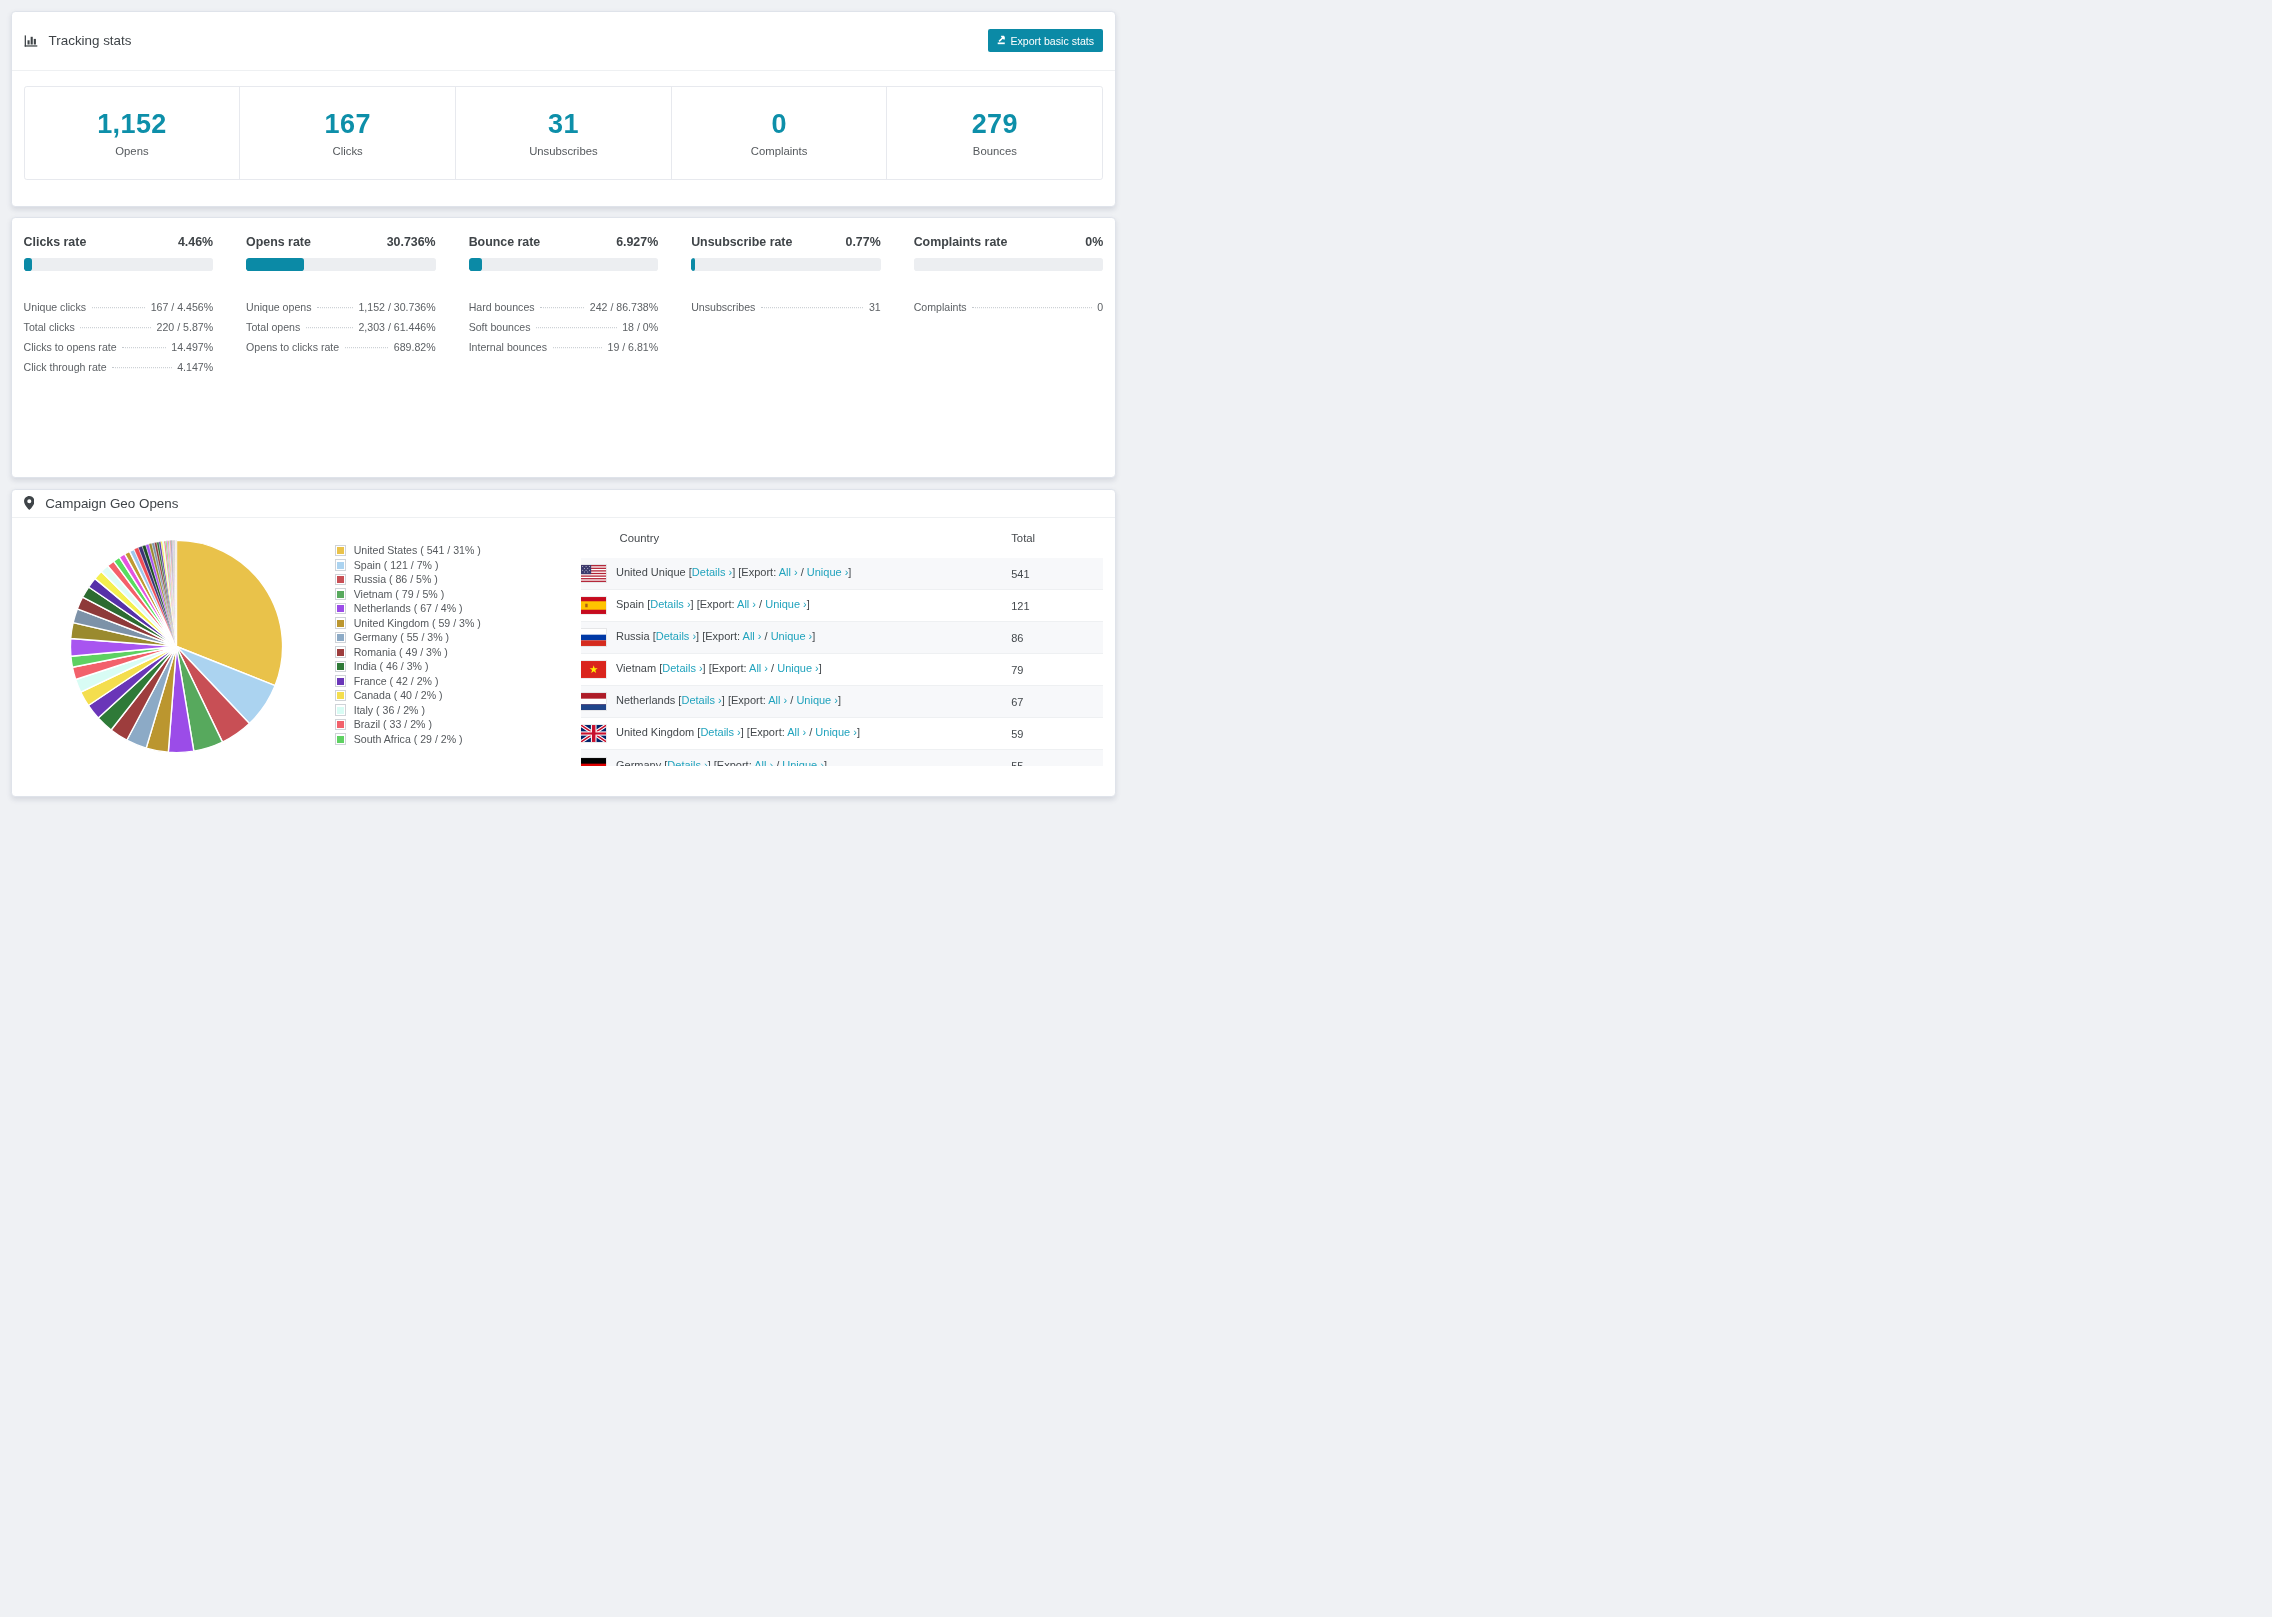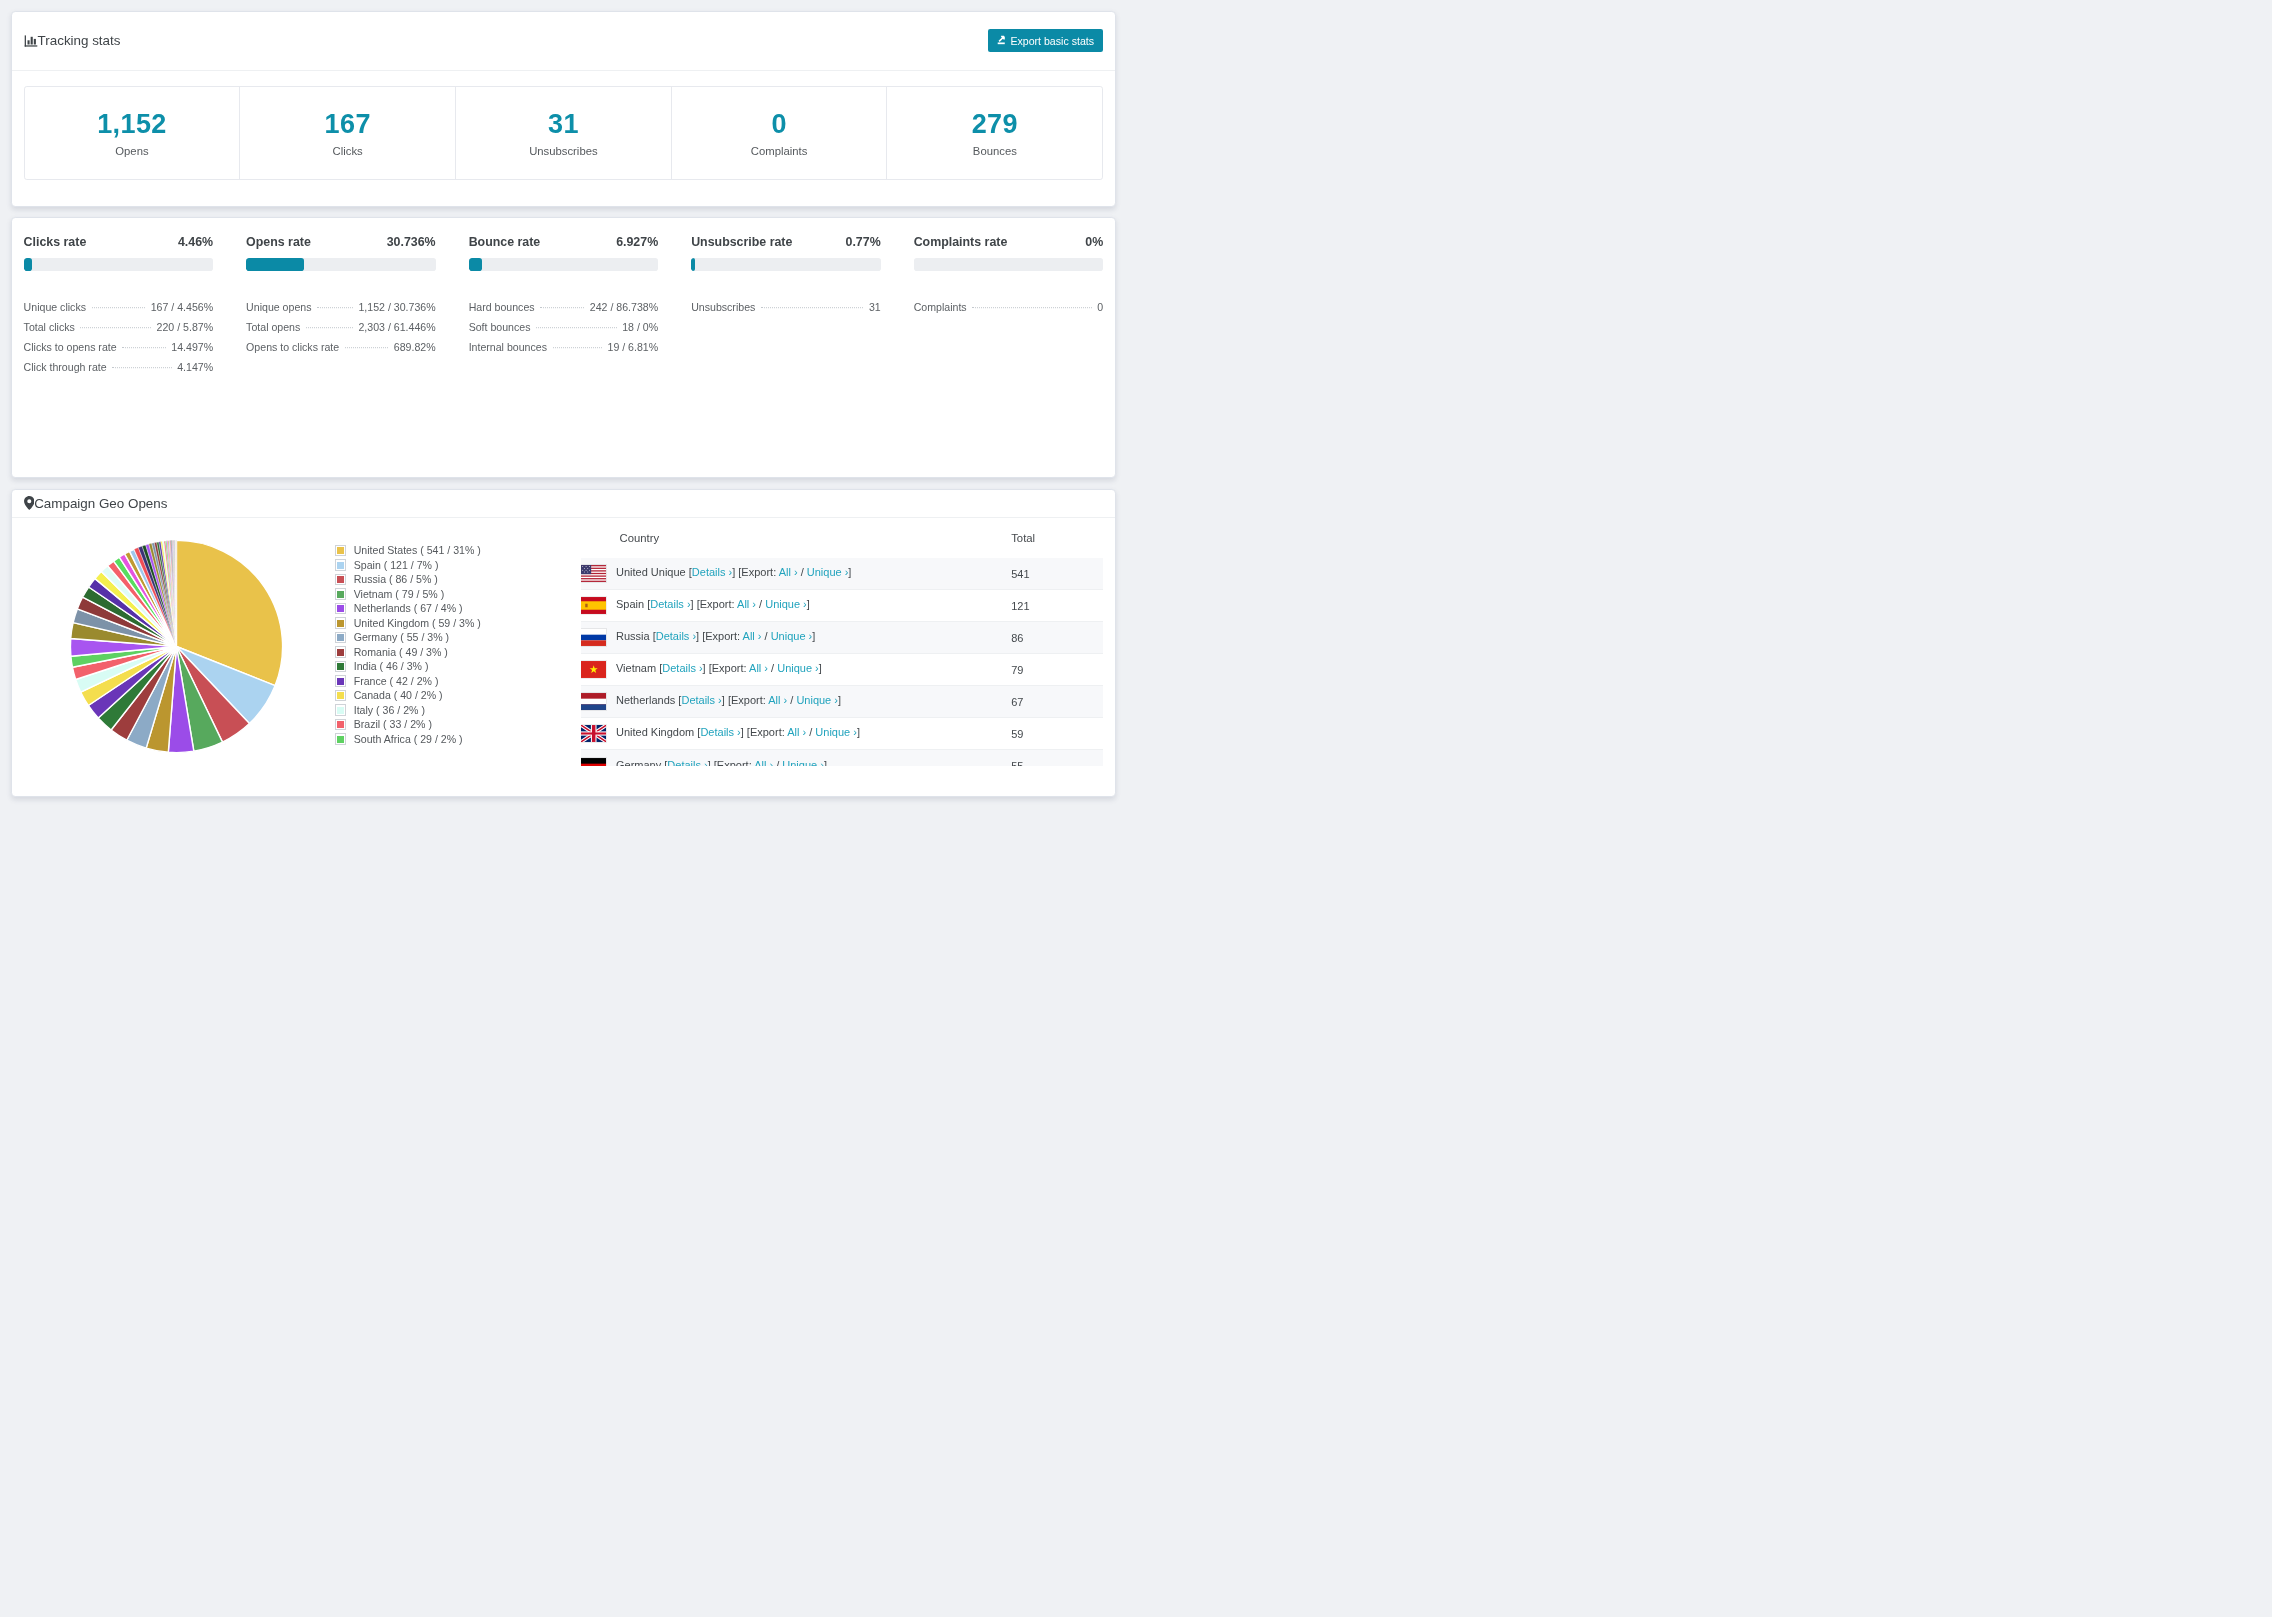--- a/index.html
+++ b/index.html
@@ -16,21 +16,21 @@
     border-radius:4.2px;
     box-shadow:0 2.1px 5px rgba(70,80,105,0.14);
     margin:0 20.5px 10.6px 11.3px;
     position:relative;
   }
   .card-header {
     height:59px; padding:0 11.3px;
     display:flex; align-items:center; justify-content:space-between;
     border-bottom:0.7px solid #eef0f2;
   }
-  .hdr-title { display:flex; align-items:center; gap:0; font-size:13.4px; color:#3f4448; }
+  .hdr-title { display:flex; align-items:center; gap:11px; font-size:13.4px; color:#3f4448; }
   .hdr-title svg { display:block; }
 
   
   #card-tracking { margin-top:10.6px; height:196px; }
   .export-btn {
     display:flex; align-items:center; gap:3px;
     background:#0b8aa6; color:#fff; border:none; border-radius:2.1px;
     font-family:inherit; font-size:10.6px; padding:5.6px 9.2px; height:23px; cursor:pointer;
   }
   .stats-row {

